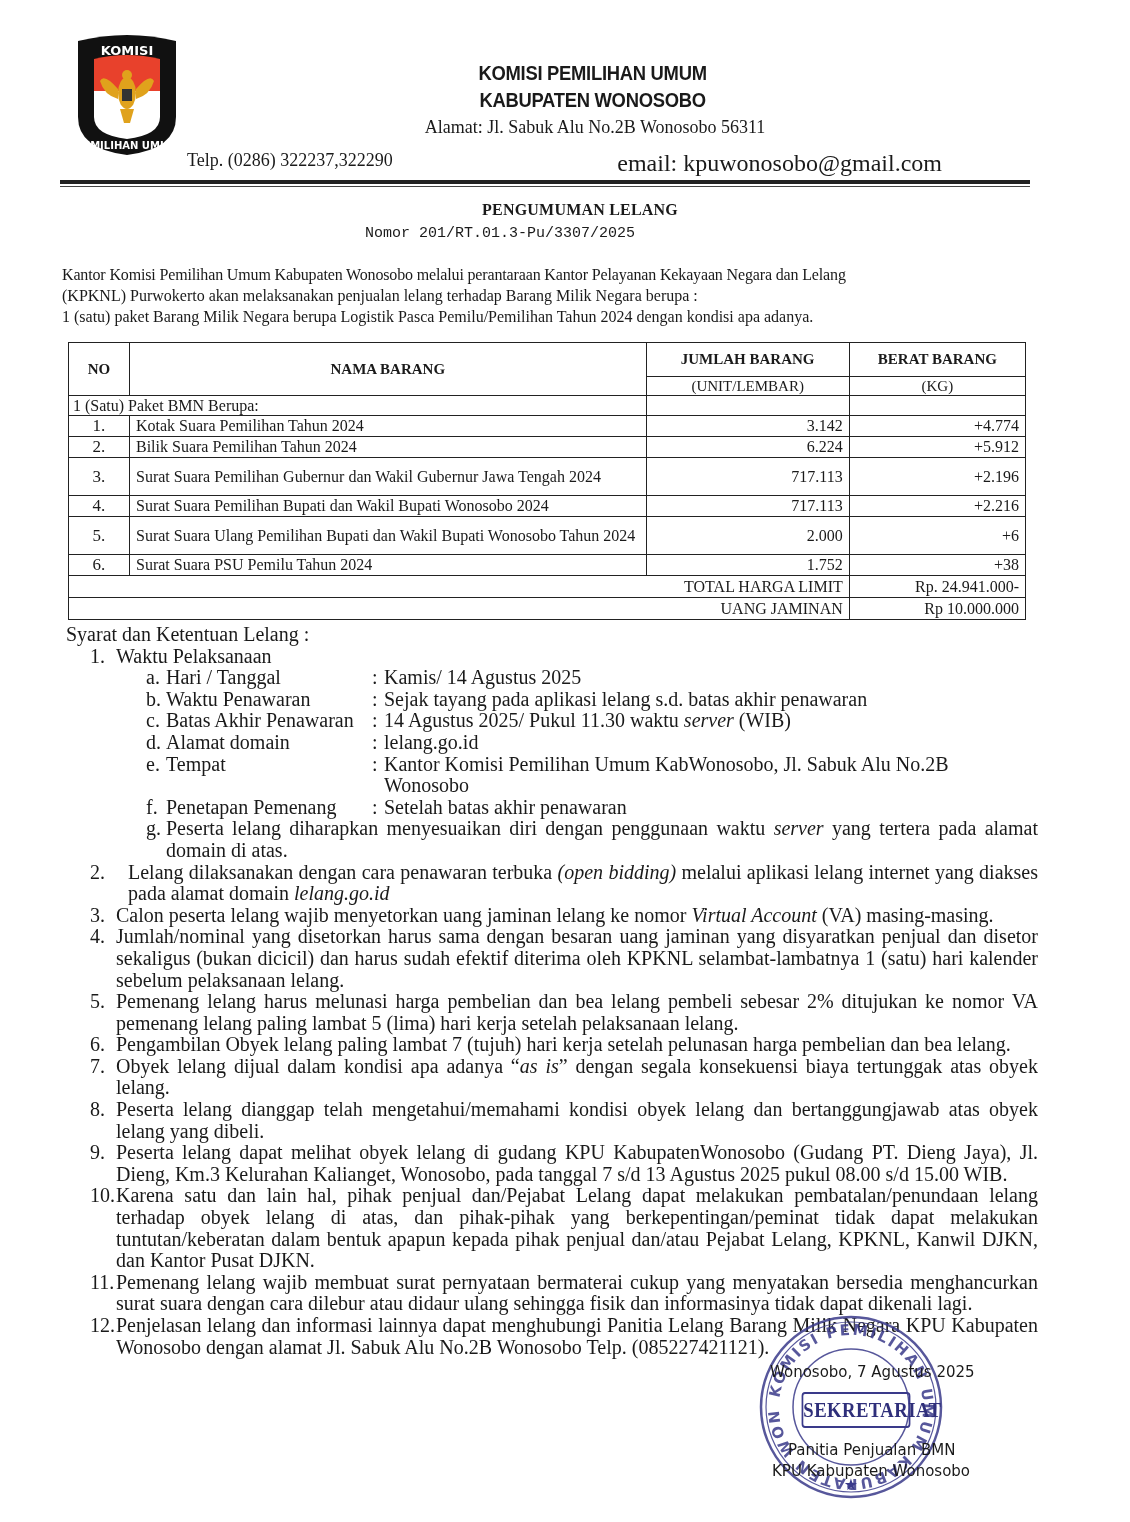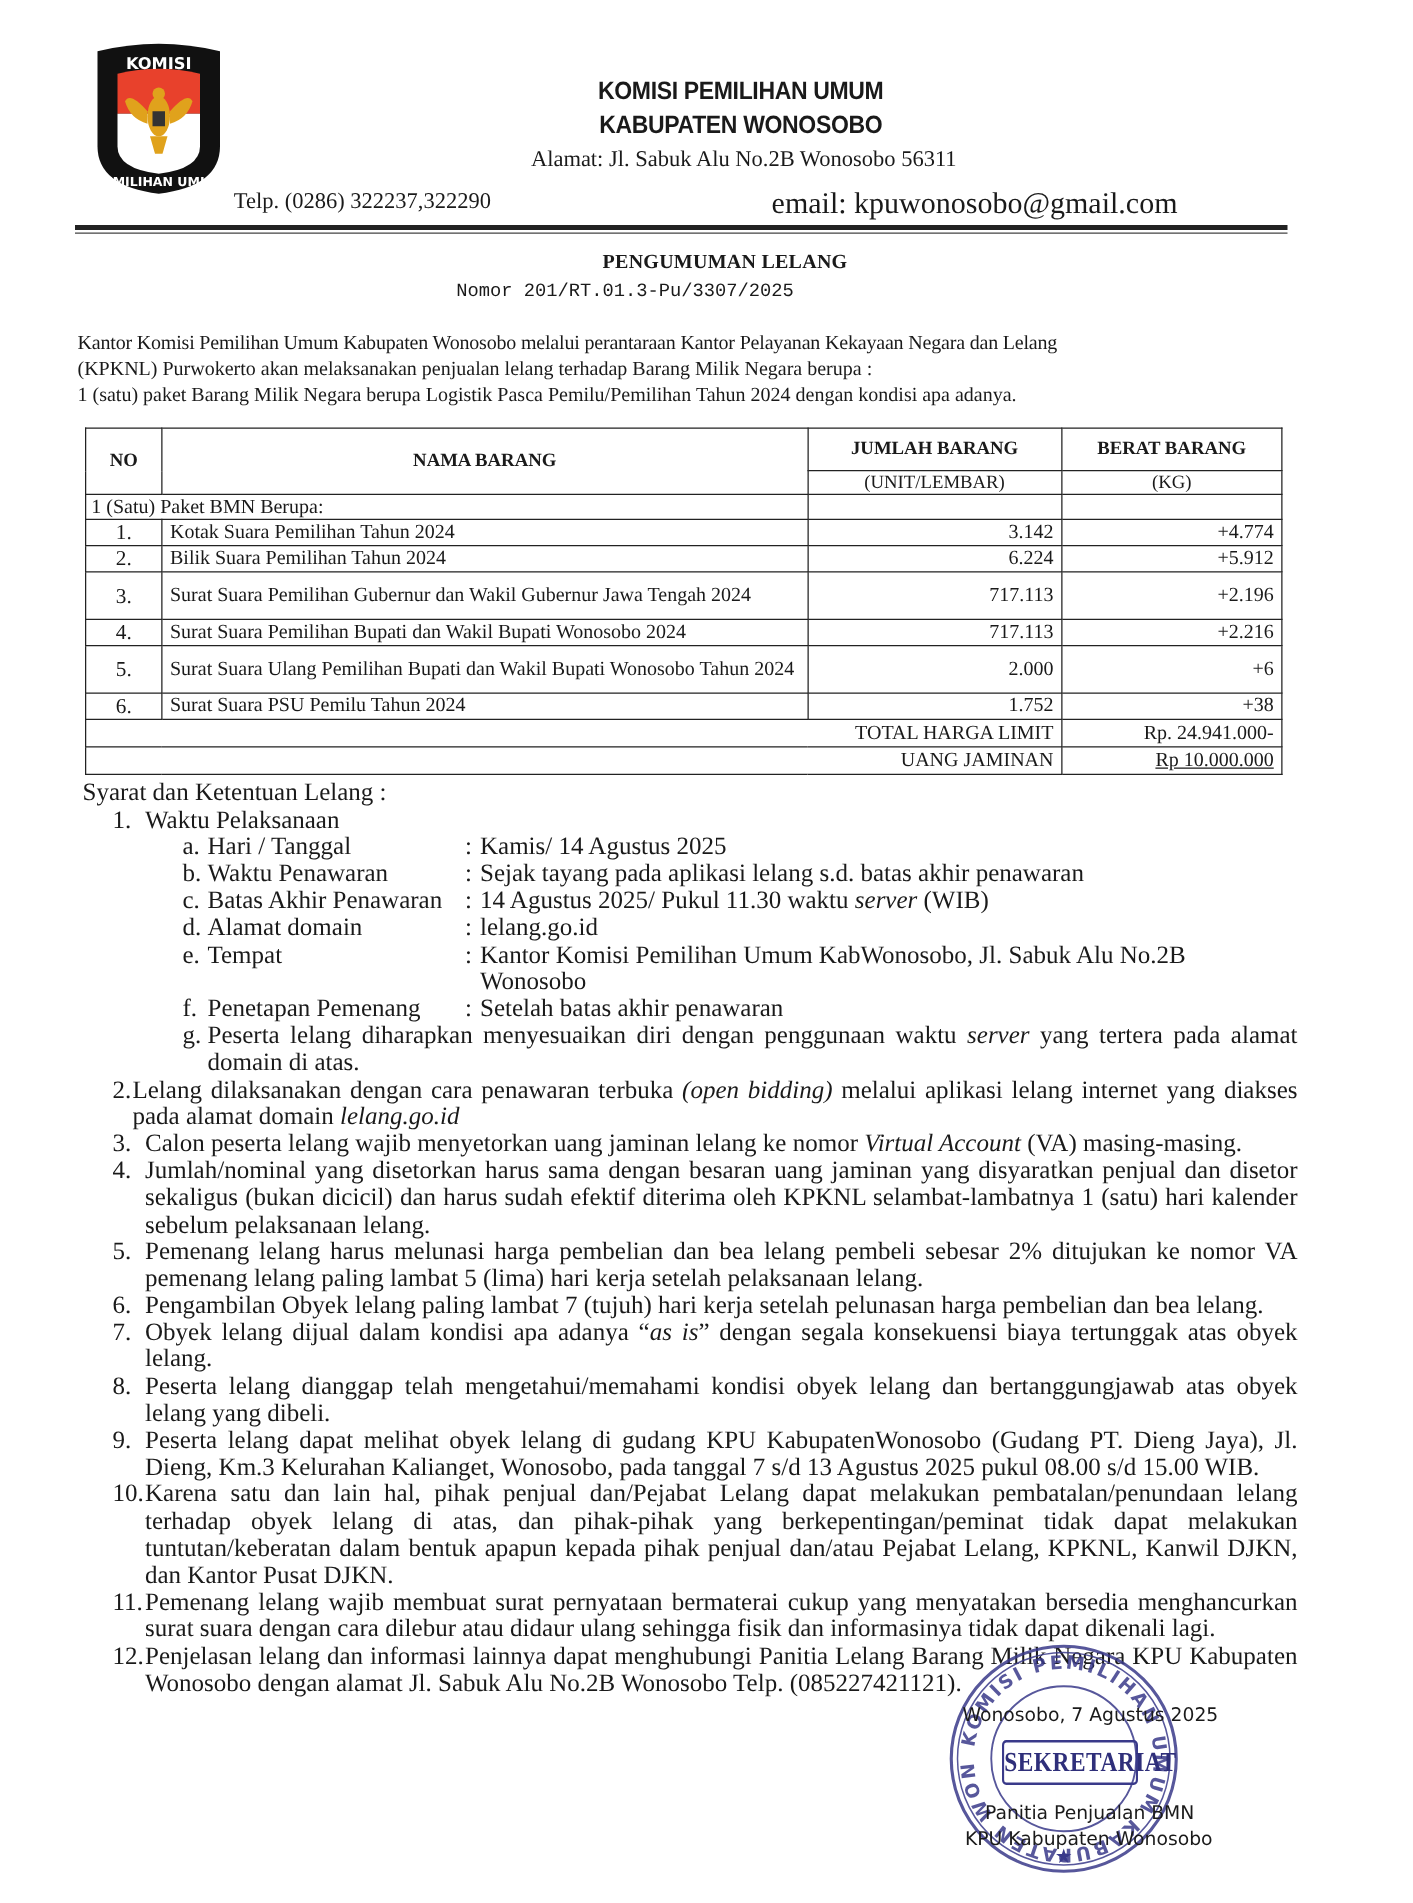--- a/index.html
+++ b/index.html
@@ -152,21 +152,21 @@
         <td class="c-wt"><span class="pm">+38</span></td>
       </tr>
     </tbody>
   <tbody>
       <tr class="foot" style="height:22px">
     <td colspan="3">TOTAL HARGA LIMIT</td>
     <td>Rp. 24.941.000-</td>
   </tr>
   <tr class="foot" style="height:22px">
     <td colspan="3">UANG JAMINAN</td>
-    <td><span style="text-decoration:underline">Rp 10.000.000</span></td>
+    <td><span style="">Rp 10.000.000</span></td>
   </tr>
 </tbody>
   </table>
 
 <div class="abs terms">
   <p class="head">Syarat dan Ketentuan Lelang :</p>
 
   <div class="row" style="margin-left:24px">
     <span class="num">1.</span>
     <div style="margin-left:26px">Waktu Pelaksanaan</div>
@@ -211,21 +211,21 @@
       </div>
     </div>
 
   <div class="subg">
     <span class="lab">g.</span>
     <div class="txt2"><span>Peserta lelang diharapkan menyesuaikan diri dengan penggunaan waktu </span><i>server</i><span> yang tertera pada alamat domain di atas.</span></div>
   </div>
 
   <div class="row" style="margin-left:24px">
     <span class="num">2.</span>
-    <div class="j" style="margin-left:16px"><span>Lelang dilaksanakan dengan cara penawaran terbuka </span><i>(open bidding)</i><span> melalui aplikasi lelang internet yang diakses pada alamat domain </span><i>lelang.go.id</i></div>
+    <div class="j" style="margin-left:38px"><span>Lelang dilaksanakan dengan cara penawaran terbuka </span><i>(open bidding)</i><span> melalui aplikasi lelang internet yang diakses pada alamat domain </span><i>lelang.go.id</i></div>
   </div>
 
   <div class="row" style="margin-left:24px">
     <span class="num">3.</span>
     <div class="j" style="margin-left:26px"><span>Calon peserta lelang wajib menyetorkan uang jaminan lelang ke nomor </span><i>Virtual Account</i><span> (VA) masing-masing.</span></div>
   </div>
 
   <div class="row" style="margin-left:24px">
     <span class="num">4.</span>
     <div class="j" style="margin-left:26px">Jumlah/nominal yang disetorkan harus sama dengan besaran uang jaminan yang disyaratkan penjual dan disetor sekaligus (bukan dicicil) dan harus sudah efektif diterima oleh KPKNL selambat-lambatnya 1 (satu) hari kalender sebelum pelaksanaan lelang.</div>

